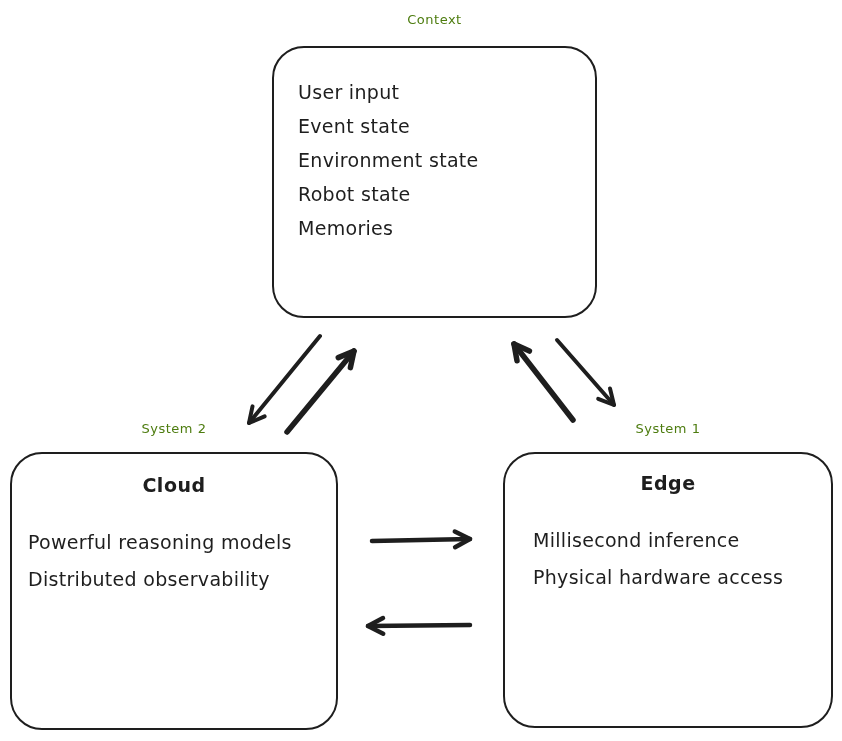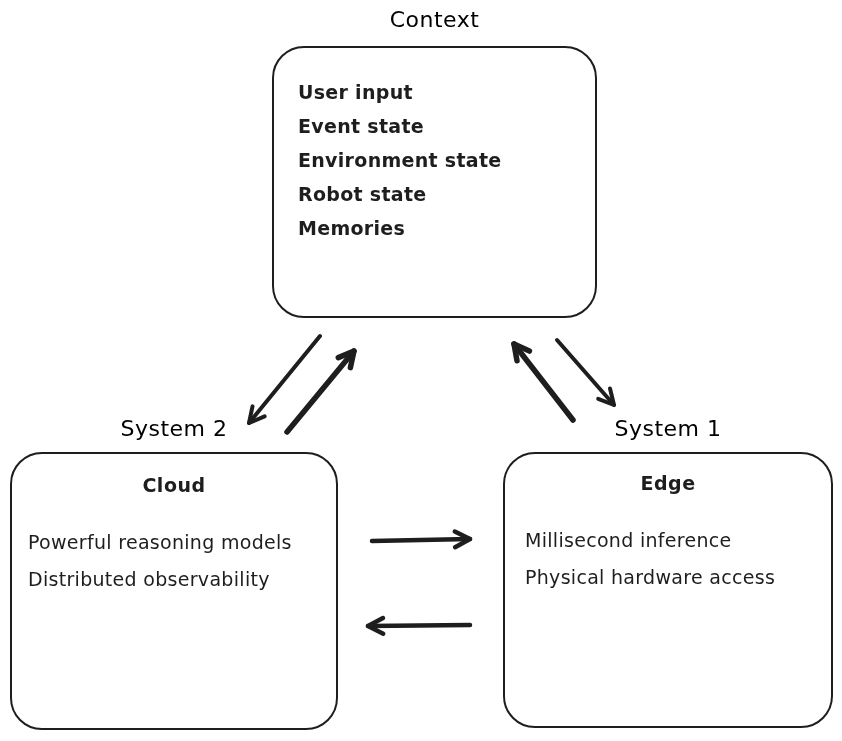--- a/index.html
+++ b/index.html
@@ -27,23 +27,23 @@
     box-sizing: border-box;
     border: 2.5px solid #1e1e1e;
     border-radius: 32px;
     background: #ffffff;
   }
   .node-label {
     position: absolute;
     height: 24px;
     line-height: 24px;
     text-align: center;
-    font-size: 22px;
+    font-size: 13px;
     letter-spacing: 0.5px;
-    color: #000000;
+    color: #4d7c0f;
     white-space: nowrap;
   }
   .node-title {
     text-align: center;
     font-size: 19px;
     letter-spacing: 0.5px;
     height: 26px;
     line-height: 26px;
     font-weight: bold;
   }
@@ -52,33 +52,33 @@
     padding: 0;
     list-style: none;
   }
   .node li {
     font-size: 19px;
     letter-spacing: 0.3px;
     white-space: nowrap;
   }
   
   .node-context { left: 272px; top: 46px; width: 325px; height: 272px; }
-  .node-context ul { padding: 27px 3px 0 24px; font-weight: bold; }
+  .node-context ul { padding: 27px 3px 0 24px; }
   .node-context li { line-height: 34px; }
   .label-context { left: 272px; top: 8px; width: 325px; }
   
   .node-system2 { left: 10px; top: 452px; width: 328px; height: 278px; }
   .node-system2 .node-title { margin-top: 18px; }
   .node-system2 ul { padding: 26px 0 0 16px; }
   .node-system2 li { line-height: 37px; }
   .label-system2 { left: 10px; top: 417px; width: 328px; }
   
   .node-system1 { left: 503px; top: 452px; width: 330px; height: 276px; }
   .node-system1 .node-title { margin-top: 16px; }
-  .node-system1 ul { padding: 26px 0 0 20px; }
+  .node-system1 ul { padding: 26px 0 0 28px; }
   .node-system1 li { line-height: 37px; }
   .label-system1 { left: 503px; top: 417px; width: 330px; }
 </style>
 </head>
 <body>
 
 <div class="canvas">
 
   <svg id="arrows" width="842" height="741" viewBox="0 0 842 741">
       <g fill="none" stroke="#1e1e1e" stroke-width="4" stroke-linecap="round" stroke-linejoin="round">

